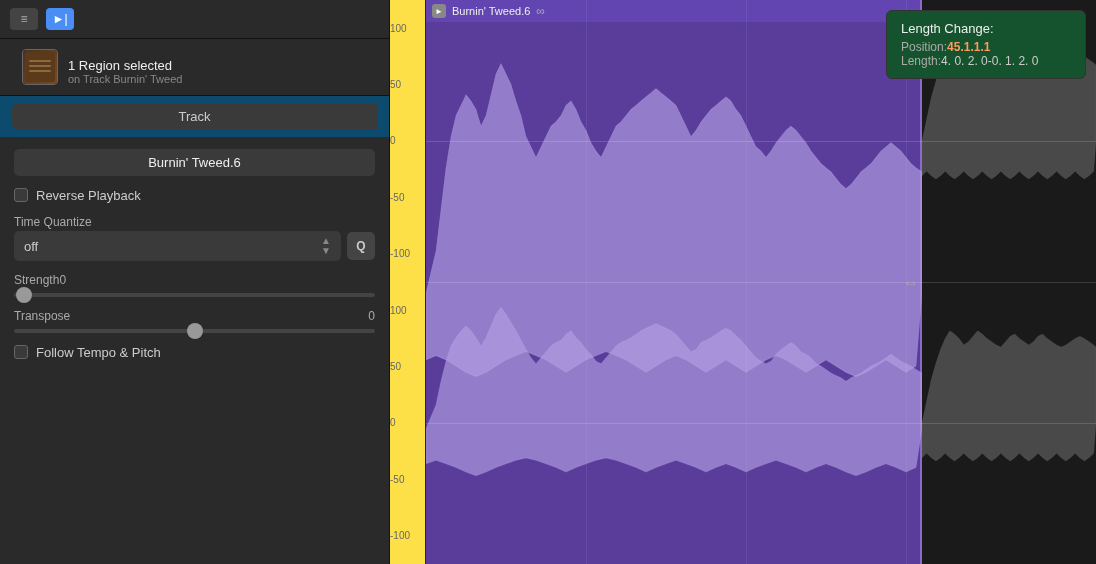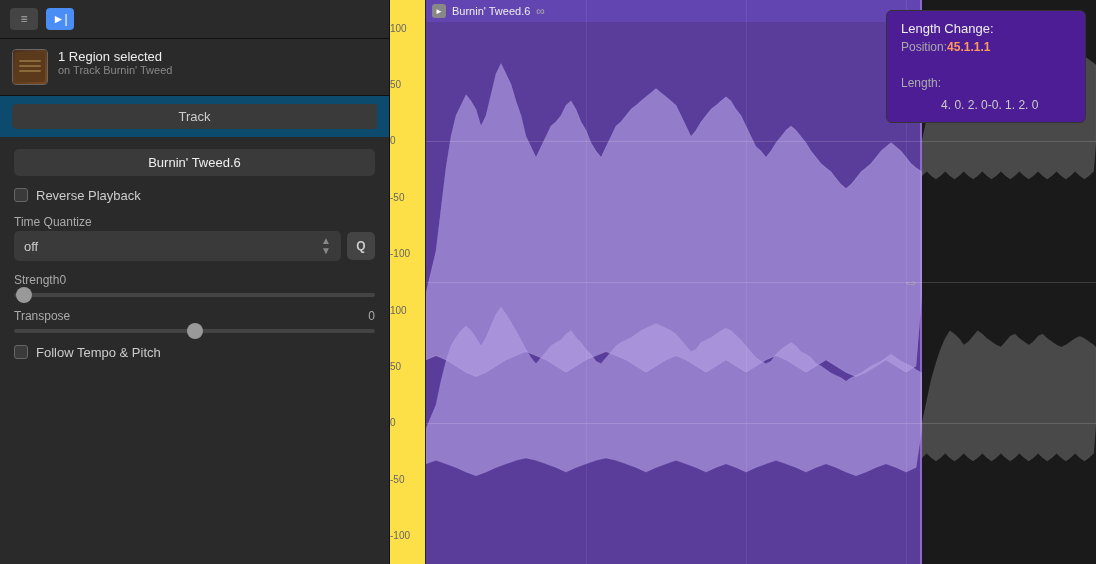--- a/index.html
+++ b/index.html
@@ -44,23 +44,23 @@
       font-size: 12px;
     }
     .header-icon-btn.active {
       background: #4a8ef5;
       color: #fff;
     }
 
     
     .region-info {
       display: flex;
-      align-items: flex-start;
+      align-items: flex-end;
       gap: 10px;
-      padding: 10px 12px;
+      padding: 10px 22px;
       border-bottom: 1px solid #111;
     }
     .region-thumb {
       width: 36px; height: 36px;
       background: linear-gradient(135deg, #5a3a1a, #8a5a2a);
       border-radius: 4px;
       border: 1px solid #666;
       display: flex; align-items: center; justify-content: center;
       font-size: 8px;
       color: #aaa;
@@ -363,21 +363,21 @@
     .resize-handle-icon {
       font-size: 16px;
       color: #aaa;
     }
 
     
     .tooltip-box {
       position: absolute;
       top: 10px;
       right: 10px;
-      background: #4c1d95;
+      background: #14532d;
       border: 1px solid #333;
       border-radius: 6px;
       padding: 10px 14px;
       z-index: 100;
       min-width: 200px;
     }
     .tooltip-title {
       font-size: 13px;
       color: #eee;
       font-weight: 500;
@@ -389,21 +389,20 @@
       display: flex;
       gap: 0;
       align-items: center;
     }
     .tooltip-val {
       color: #ff9a5c;
       font-weight: bold;
     }
     .tooltip-val2 {
       color: #ccc;
-      margin-top: 44px;
     }
 
     
     .zero-line {
       position: absolute;
       left: 0;
       right: 0;
       height: 1px;
       background: rgba(255,255,255,0.15);
       z-index: 2;

